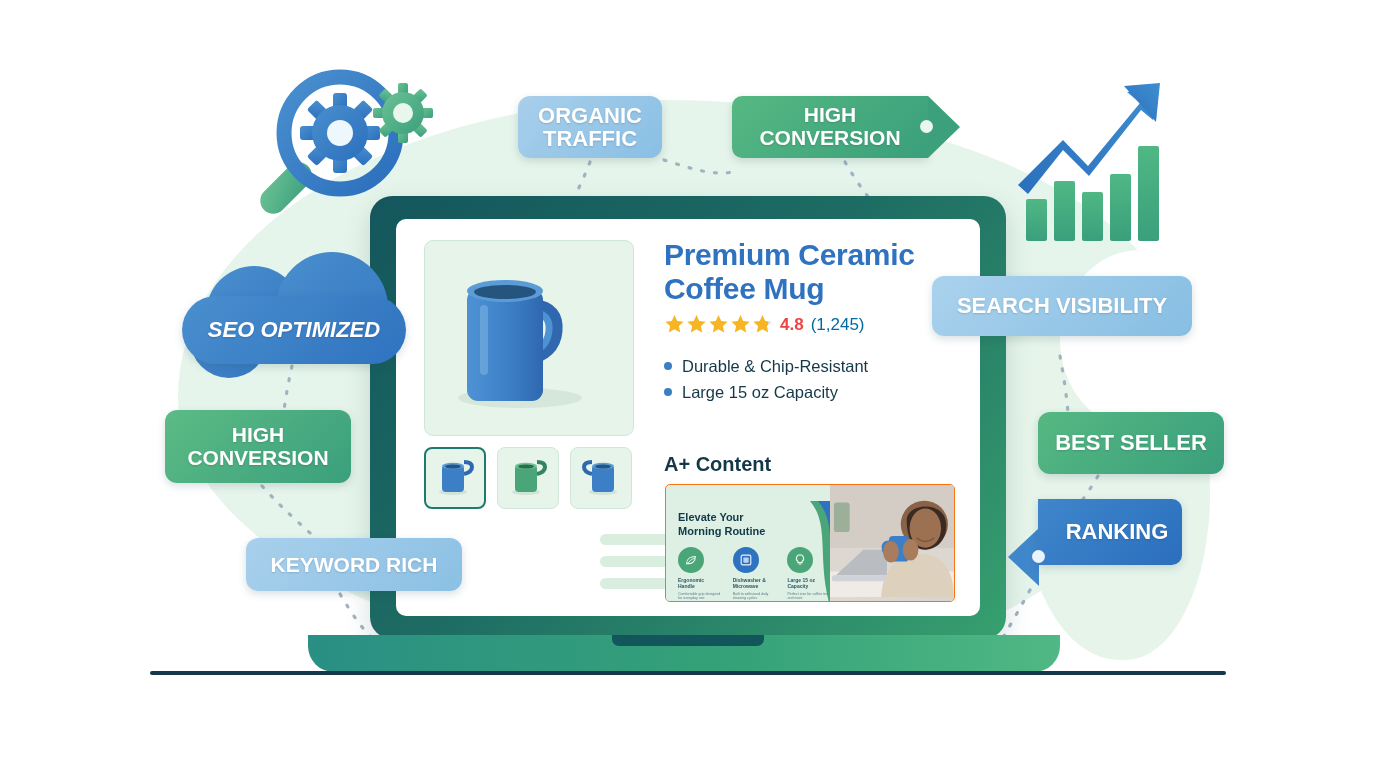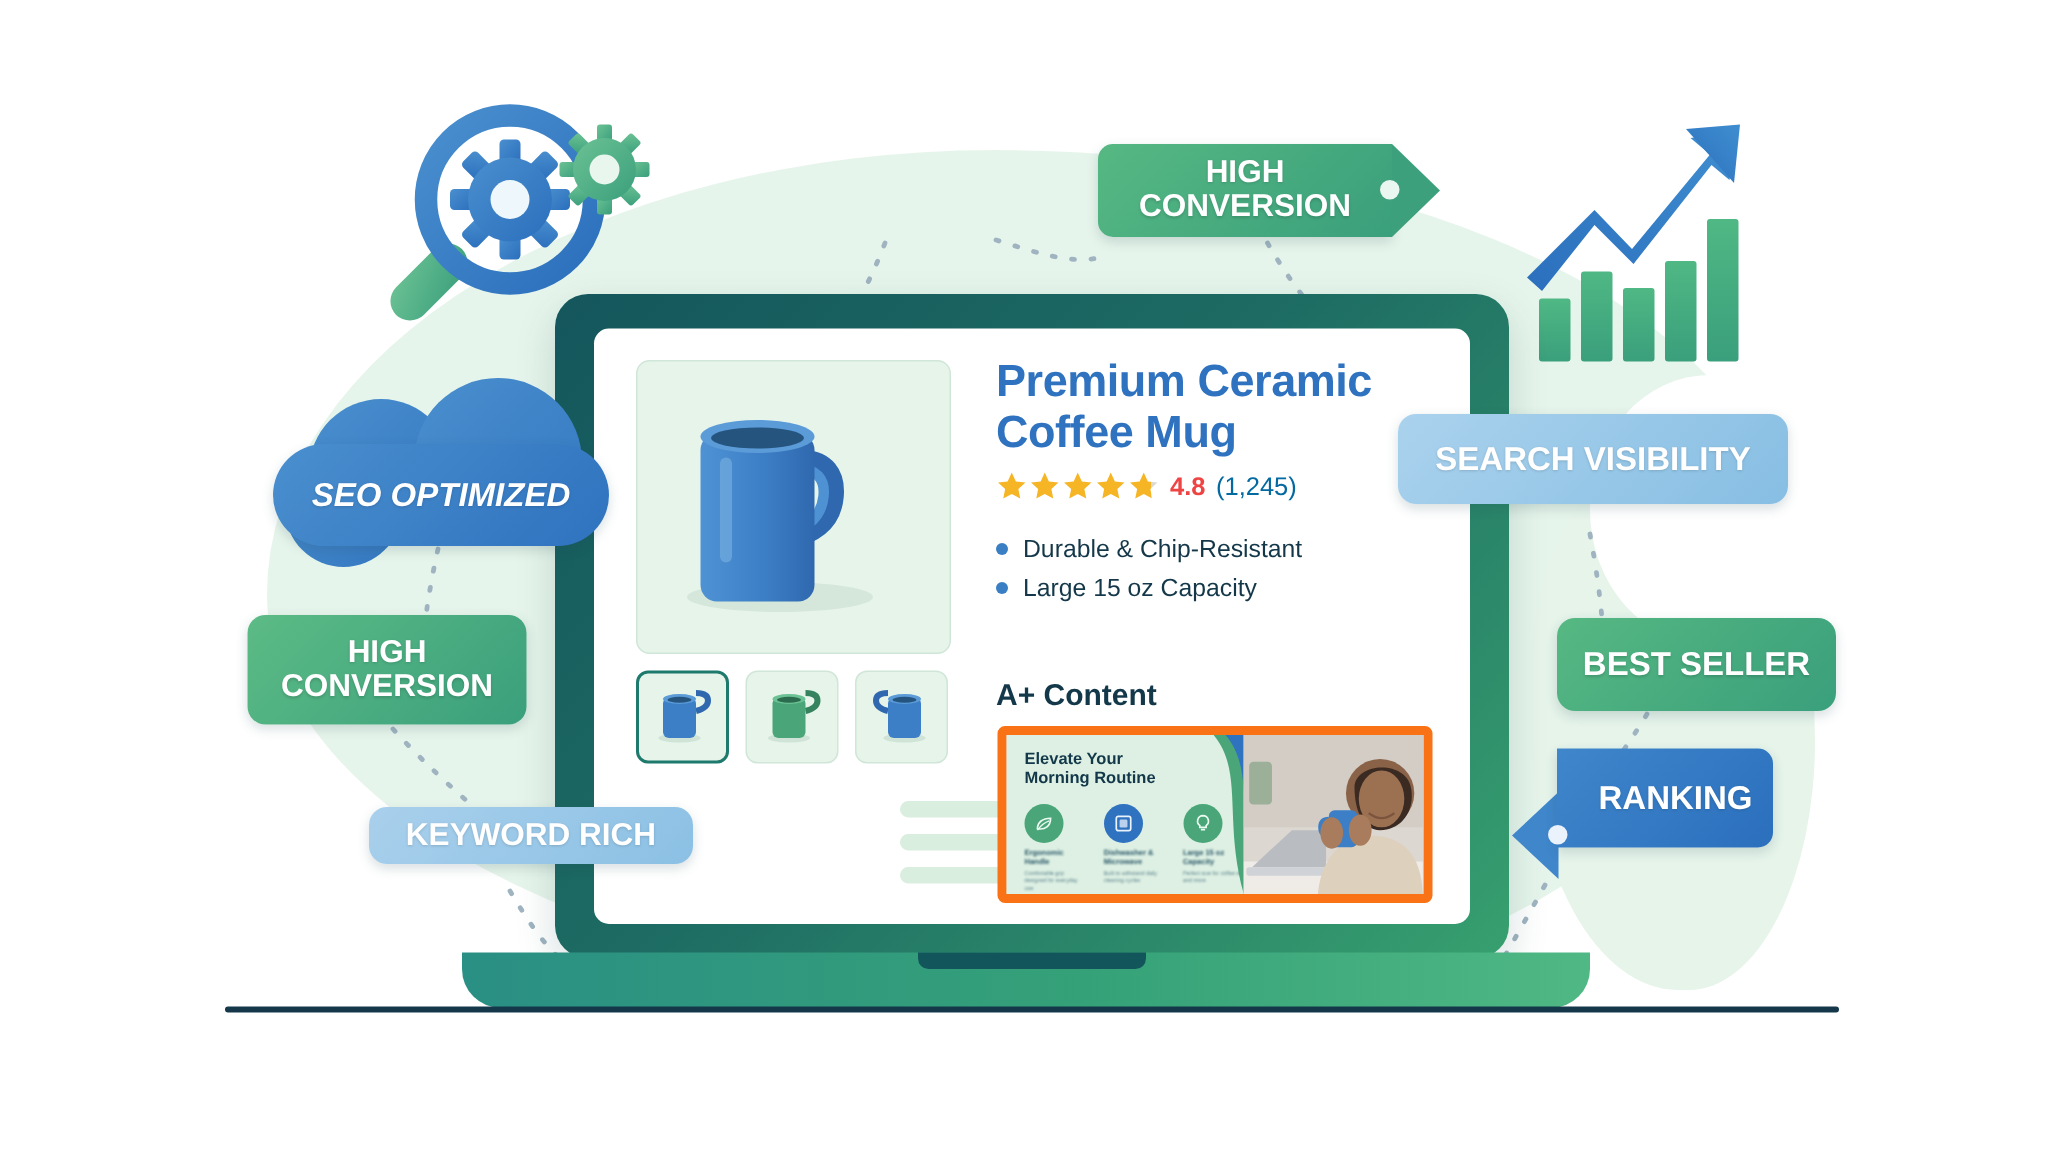--- a/index.html
+++ b/index.html
@@ -94,22 +94,22 @@
   .dot { width: 8px; height: 8px; border-radius: 50%; background: #3a7fc4; flex: 0 0 8px; }
   .bullet span { font-size: 16.5px; color: #14384a; }
 
   .aplus-h {
     position: absolute; left: 664px; top: 453px;
     font-size: 20px; font-weight: bold; color: #12384a;
   }
   .aplus-card {
     position: absolute; left: 665px; top: 484px;
     width: 290px; height: 118px;
-    border: 6px solid #f97316; border-radius: 5px; overflow: hidden;
-    background: #ddf0e3; display: flex;
+    border: 1px solid #f97316; border-radius: 5px; overflow: hidden;
+    background: #ddf0e3; display: flex; align-items: flex-end;
   }
   .ap-left { width: 57%; position: relative; padding: 10px 0 0 12px; background:#ddf0e3; }
   .ap-head { font-size: 11px; font-weight: bold; color: #12384a; line-height: 1.22; width: 120px;}
   .ap-icons { display: flex; gap: 12px; margin-top: 9px; }
   .ap-ico { width: 26px; height: 26px; border-radius: 50%; display:flex;align-items:center;justify-content:center; }
   .ap-ico.g { background: #4aa678; }
   .ap-ico.b { background: #2f72bf; }
   .ap-col { width: 44px; }
   .ap-lbl { font-size: 5px; font-weight: bold; color:#2a5668; margin-top:4px; line-height:1.25; filter: blur(.6px);}
   .ap-sub { font-size: 3.6px; color:#5b7f8c; margin-top:2px; line-height:1.3; filter: blur(.55px);}
@@ -149,21 +149,21 @@
     background: linear-gradient(135deg,#4a8fce 0%,#2f72bf 100%);
     font-style: italic;
   }
   .cloud-puff { position: absolute; border-radius: 50%; background: linear-gradient(135deg,#4a8fce 0%,#3477c1 100%); }
   .b-highconv-left {
     left: 165px; top: 410px; width: 186px; height: 73px;
     border-radius: 12px; font-size: 21px; line-height: 1.08;
     background: linear-gradient(135deg,#5cbb85 0%,#3a9f7c 100%);
   }
   .b-keyword {
-    left: 246px; top: 538px; width: 216px; height: 38px;
+    left: 246px; top: 538px; width: 216px; height: 53px;
     border-radius: 12px; font-size: 21px;
     background: linear-gradient(135deg,#a9d0ec 0%,#8bc0e4 100%);
   }
   .b-searchvis {
     left: 932px; top: 276px; width: 260px; height: 60px;
     border-radius: 12px; font-size: 22px;
     background: linear-gradient(135deg,#aad2ed 0%,#87bee3 100%);
   }
   .b-bestseller {
     left: 1026px; top: 412px; width: 186px; height: 62px;
@@ -434,20 +434,21 @@
 
         <rect x="60" y="56" width="20" height="26" rx="4" fill="#3d7fc6"></rect>
         <path d="M60 62 q-6 0 -6 6 q0 6 6 6" fill="none" stroke="#3d7fc6" stroke-width="3"></path>
 
         <ellipse cx="62" cy="72" rx="8" ry="11" fill="#a87c5c"></ellipse>
         <ellipse cx="82" cy="70" rx="8" ry="11" fill="#a87c5c"></ellipse>
       </svg>
     </div>
   </div>
 
+  <div class="badge b-organic">ORGANIC TRAFFIC</div>
 
   <div class="badge b-highconv-top">HIGH CONVERSION</div>
   <div class="tag-point-r"></div>
   <div class="tag-dot-r"></div>
 
   <div class="cloud-puff" style="left:206px; top:266px; width:96px; height:96px;"></div>
   <div class="cloud-puff" style="left:276px; top:252px; width:112px; height:112px;"></div>
   <div class="cloud-puff" style="left:190px; top:300px; width:78px; height:78px;"></div>
   <div class="badge b-seo">SEO OPTIMIZED</div>
 

